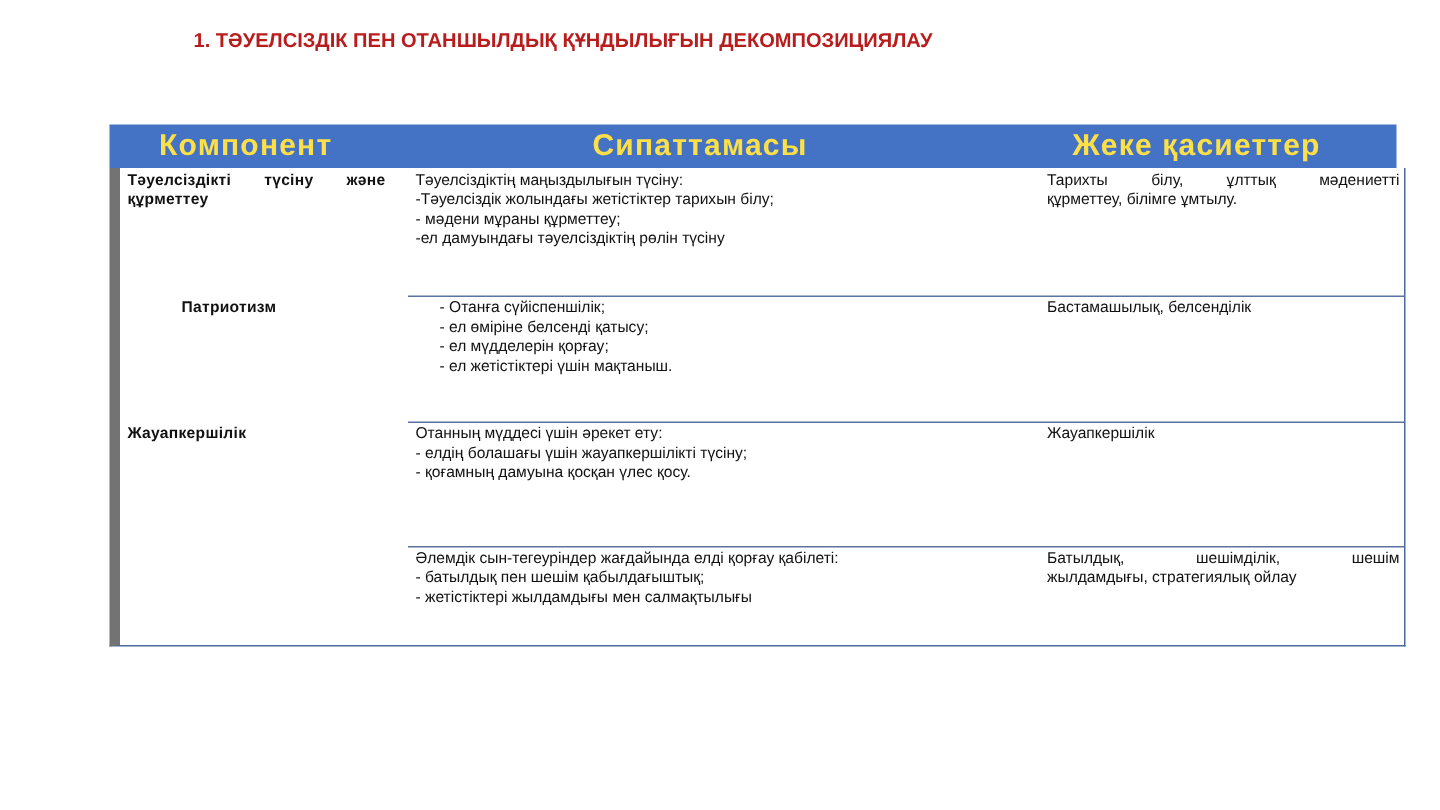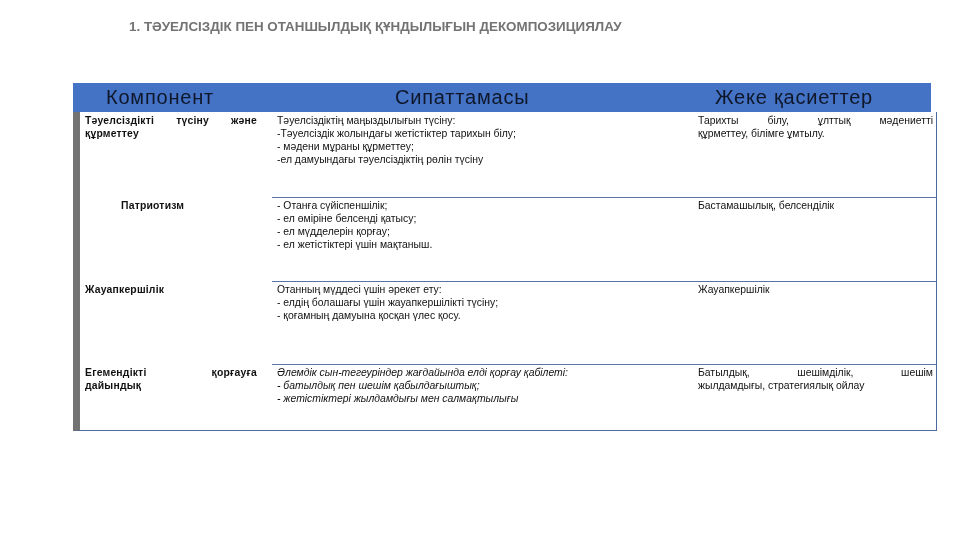--- a/index.html
+++ b/index.html
@@ -2,31 +2,31 @@
 <html><head>
 <meta charset="utf-8">
 <style>
   html, body { margin: 0; padding: 0; }
   body {
     width: 960px; height: 540px; background: #ffffff; position: relative; overflow: hidden;
     font-family: "Liberation Sans", "DejaVu Sans", sans-serif; color: #111;
   }
   .title {
     position: absolute; left: 129px; top: 19px; font-size: 13.4px; font-weight: bold;
-    letter-spacing: 0; color: #737373; white-space: nowrap;
+    letter-spacing: 0; color: #b91c1c; white-space: nowrap;
   }
   .table {
     position: absolute; left: 73px; top: 83px; width: 858px; height: 348px;
   }
   .thead {
     position: absolute; left: 0; top: 0; width: 858px; height: 29px; background: #4472c4;
   }
   .th {
-    position: absolute; top: 0; height: 29px; line-height: 29px; color: #0f172a;
-    font-size: 20px; font-weight: normal; letter-spacing: 0.8px; white-space: nowrap;
+    position: absolute; top: 0; height: 29px; line-height: 29px; color: #fde047;
+    font-size: 20px; font-weight: bold; letter-spacing: 0.8px; white-space: nowrap;
   }
   .th.c1 { left: 33px; }
   .th.c2 { left: 322px; }
   .th.c3 { left: 642px; }
   .tbody {
     position: absolute; left: 0; top: 29px; width: 856px; height: 318px;
     border-left: 7px solid #737373; border-right: 1px solid #4a6aa0; border-bottom: 1.5px solid #4a6aa0;
   }
   .row { position: absolute; left: 0; width: 856px; }
   .sep { position: absolute; left: 192px; right: 0; top: 0; height: 0; border-top: 1px solid #5b73a3; }
@@ -67,21 +67,21 @@
         <span class="line"> - мәдени мұраны құрметтеу;</span>
         <span class="line"> -ел дамуындағы тәуелсіздіктің рөлін түсіну</span>
       </div>
     </div>
 
     <div class="row" style="top:85px;height:84px;">
       <div class="sep"></div>
       <div class="cell c1" style="top:2px;padding-left:36px;">
         <span class="line">Патриотизм</span>
       </div>
-      <div class="cell c2" style="top:2px;">
+      <div class="cell c2" style="top:2px;margin-left:16px;">
         <span class="line">- Отанға сүйіспеншілік;</span>
         <span class="line">- ел өміріне белсенді қатысу;</span>
         <span class="line">- ел мүдделерін қорғау;</span>
         <span class="line">-  ел жетістіктері үшін мақтаныш.</span>
       </div>
       <div class="cell c3" style="top:2px;">
         <span class="line">Бастамашылық, белсенділік</span>
       </div>
     </div>
 
@@ -95,25 +95,21 @@
         <span class="line">- елдің болашағы үшін жауапкершілікті түсіну;</span>
         <span class="line">-  қоғамның дамуына қосқан үлес қосу.</span>
       </div>
       <div class="cell c3" style="top:2px;">
         <span class="line">Жауапкершілік</span>
       </div>
     </div>
 
     <div class="row" style="top:252px;height:66px;">
       <div class="sep"></div>
-      <div class="cell c1" style="top:2px;">
-        <span class="line just">Егемендікті қорғауға</span>
-        <span class="line">дайындық</span>
-      </div>
-      <div class="cell c2" style="top:2px;font-style:italic;">
+      <div class="cell c2" style="top:2px;">
         <span class="line">Әлемдік сын-тегеуріндер жағдайында елді қорғау қабілеті:</span>
         <span class="line">- батылдық пен шешім қабылдағыштық;</span>
         <span class="line">-  жетістіктері жылдамдығы мен салмақтылығы</span>
       </div>
       <div class="cell c3" style="top:2px;">
         <span class="line just">Батылдық, шешімділік, шешім</span>
         <span class="line">жылдамдығы, стратегиялық ойлау</span>
       </div>
     </div>
 

